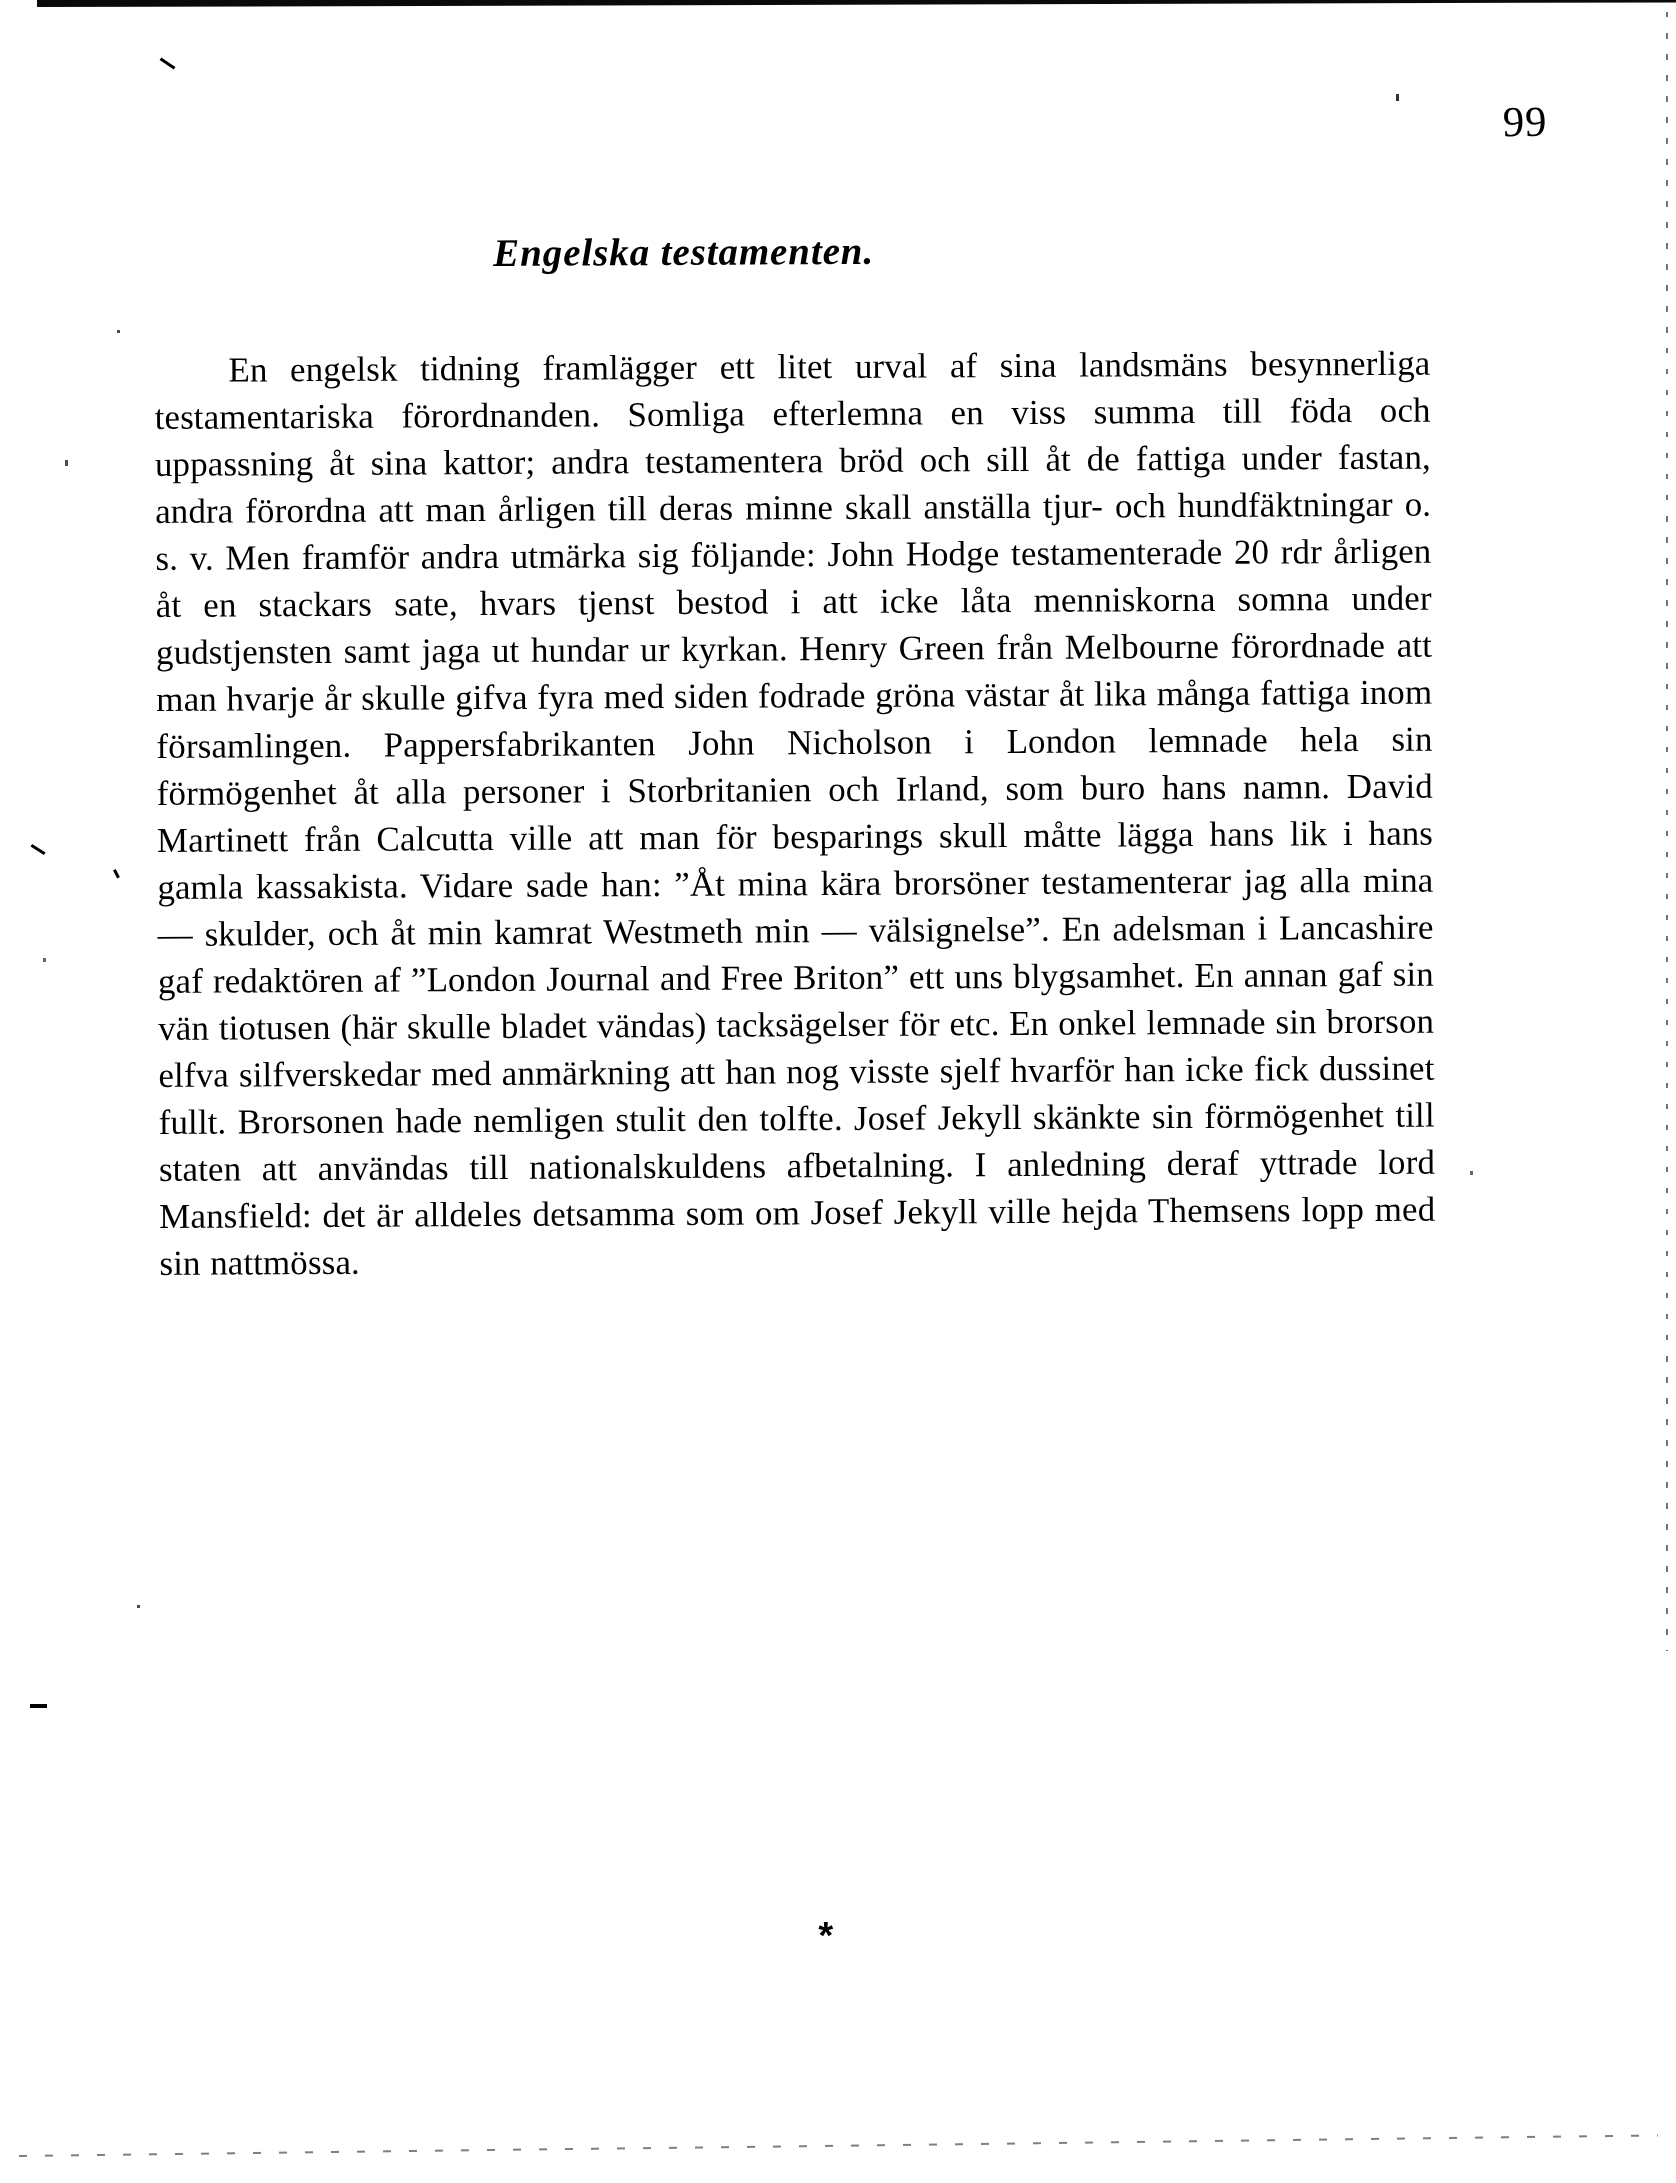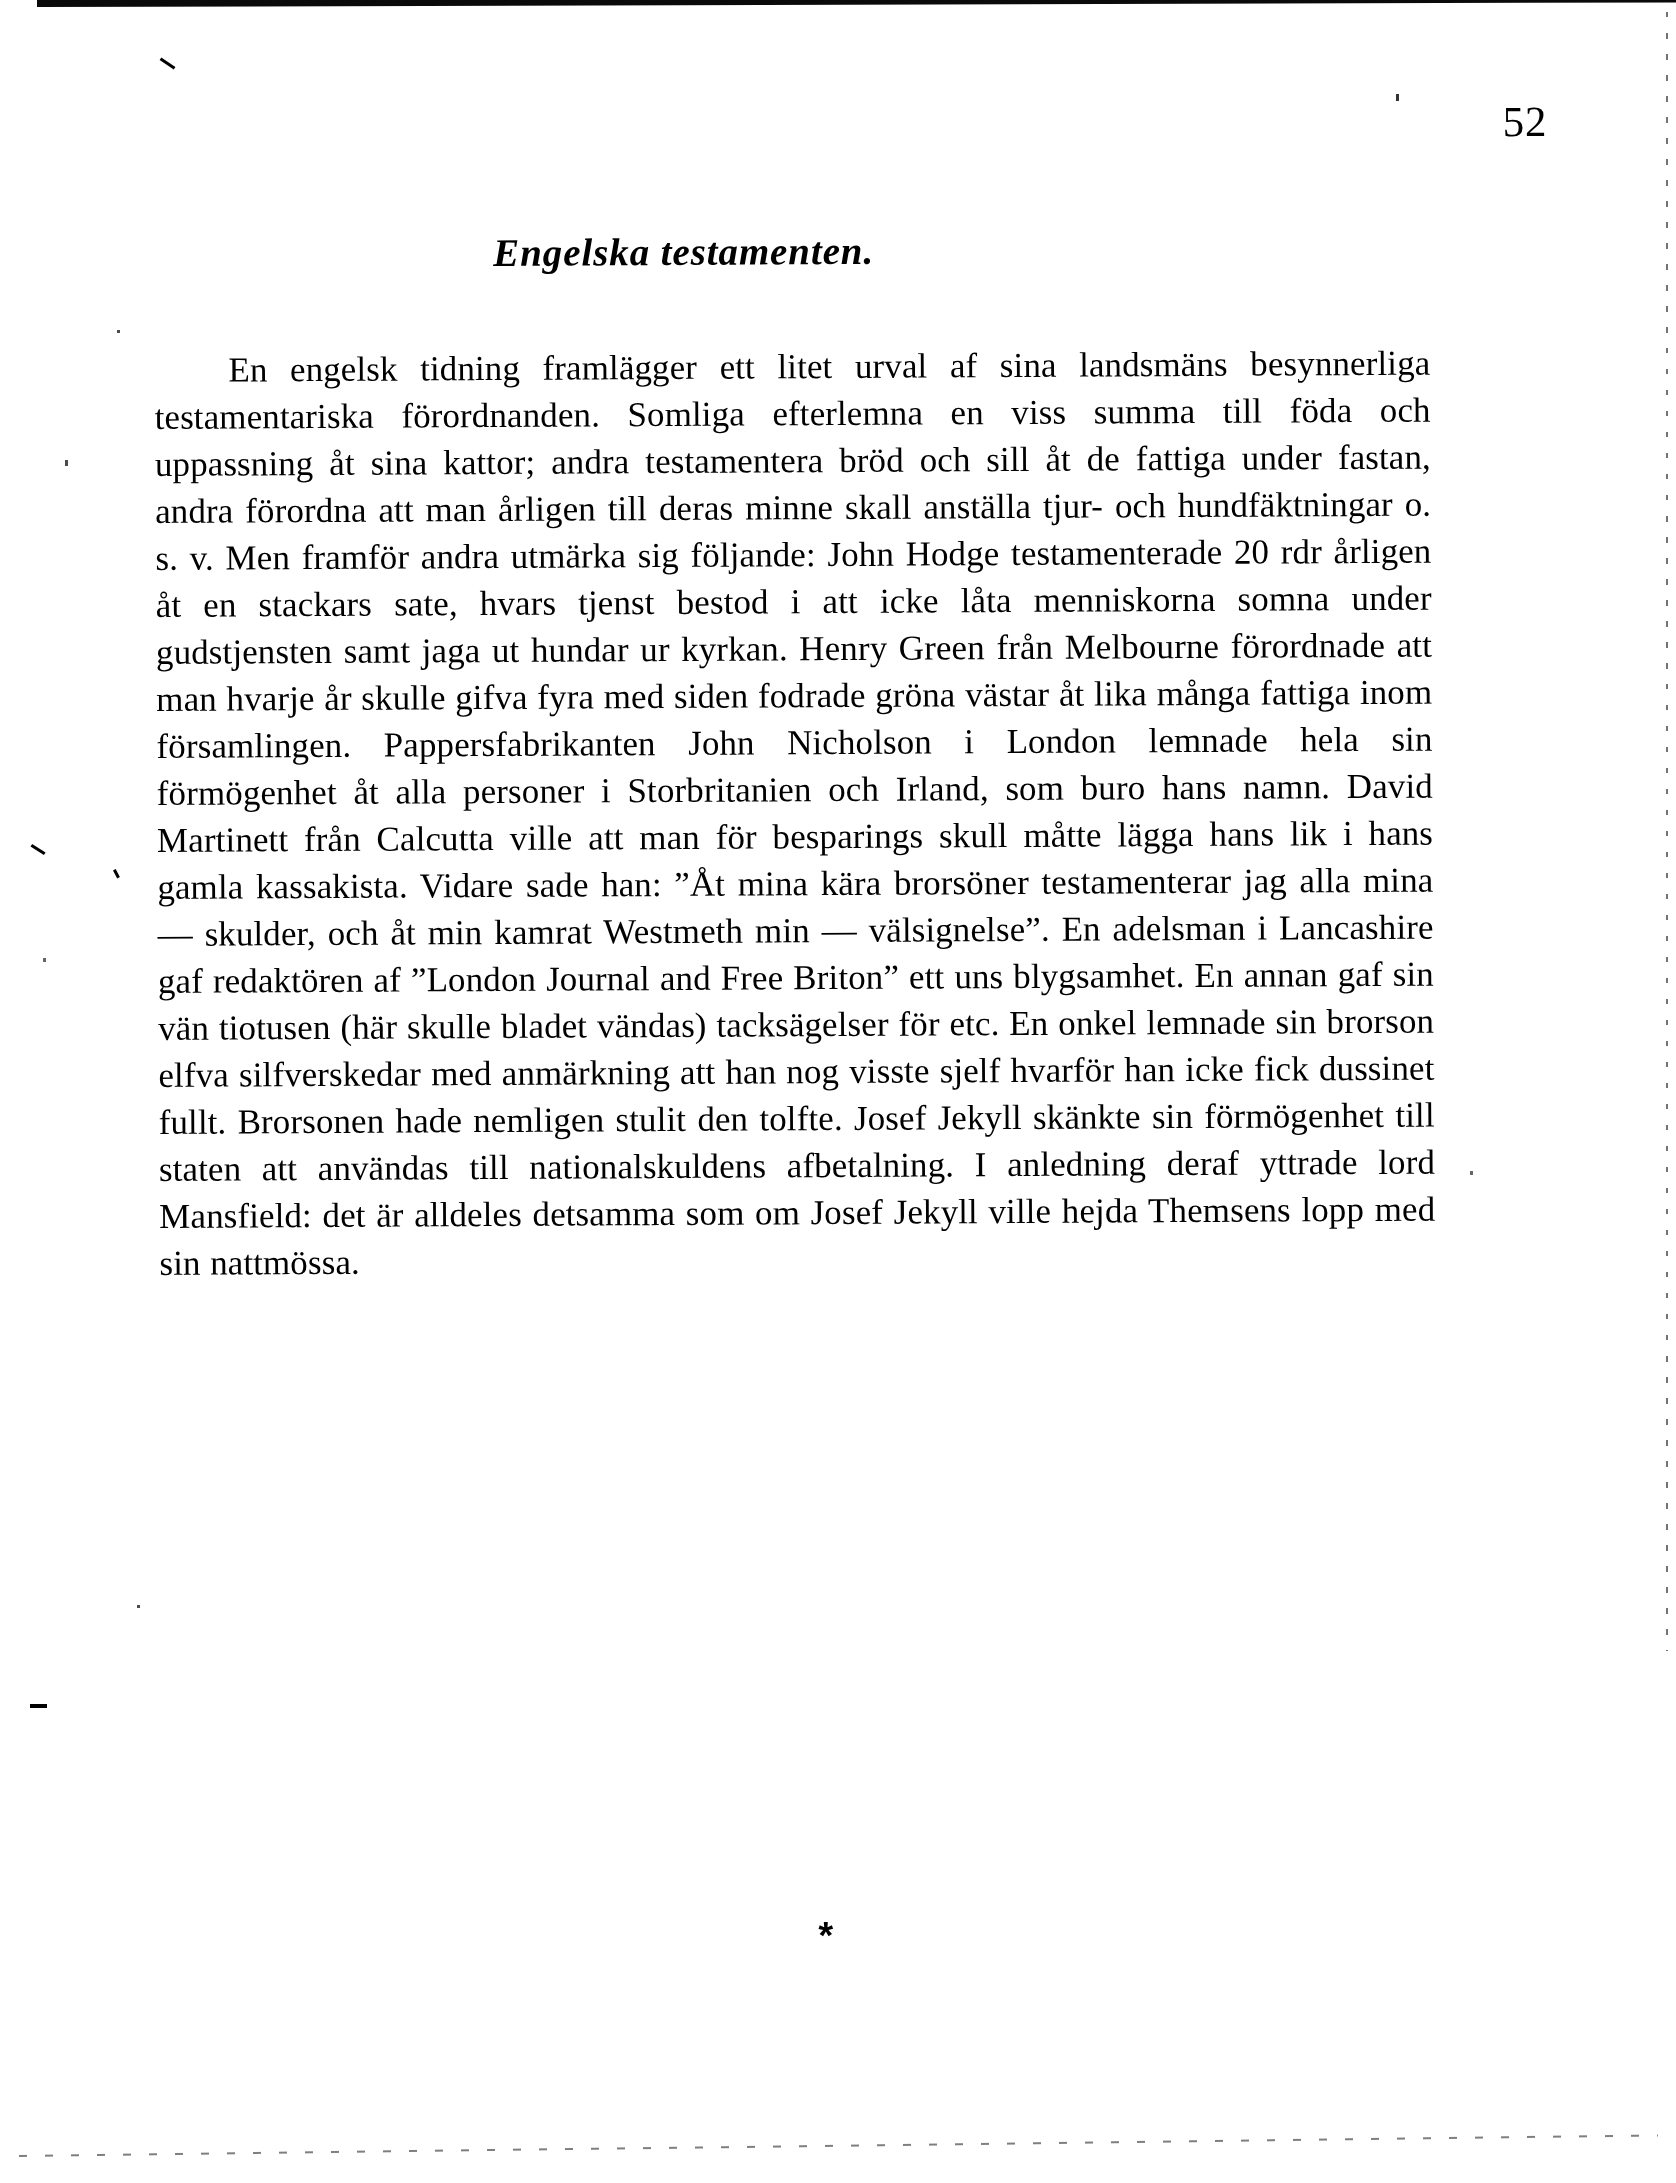--- a/index.html
+++ b/index.html
@@ -143,21 +143,21 @@
   <div class="speck tick-d"></div>
   <div class="speck dot-a"></div>
   <div class="speck dot-b"></div>
   <div class="speck dot-c"></div>
   <div class="speck dot-d"></div>
   <div class="speck dot-e"></div>
   <div class="speck dot-f"></div>
 
   <div class="text-block">
 
-    <div class="page-number">52</div>
+    <div class="page-number">99</div>
 
     <h1 class="article-title">Engelska testamenten.</h1>
 
     <p class="body-copy"><span class="indent"></span><span>En engelsk tidning framlägger ett litet urval af sina landsmäns besynnerliga testamentariska förordnanden. Somliga efterlemna en viss summa till föda och uppassning åt sina kattor; andra testamentera bröd och sill åt de fattiga under fastan, andra förordna att man årligen till deras minne skall anställa tjur- och hundfäktningar o. s. v. Men framför andra utmärka sig följande: John Hodge testamenterade 20 rdr årligen åt en stackars sate, hvars tjenst bestod i att icke låta menniskorna somna under gudstjensten samt jaga ut hundar ur kyrkan. Henry Green från Melbourne förordnade att man hvarje år skulle gifva fyra med siden fodrade gröna västar åt lika många fattiga inom församlingen. Pappersfabrikanten John Nicholson i London lemnade hela sin förmögenhet åt alla personer i Storbritanien och Irland, som buro hans namn. David Martinett från Calcutta ville att man för besparings skull måtte lägga hans lik i hans gamla kassakista. Vidare sade han: ”Åt mina kära brorsöner testamenterar jag alla mina — skulder, och åt min kamrat Westmeth min — välsignelse”. En adelsman i Lancashire gaf redaktören af ”London Journal and Free Briton” ett uns blygsamhet. En annan gaf sin vän tiotusen (här skulle bladet vändas) tacksägelser för etc. En onkel lemnade sin brorson elfva silfverskedar med anmärkning att han nog visste sjelf hvarför han icke fick dussinet fullt. Brorsonen hade nemligen stulit den tolfte. Josef Jekyll skänkte sin förmögenhet till staten att användas till nationalskuldens afbetalning. I anledning deraf yttrade lord Mansfield: det är alldeles detsamma som om Josef Jekyll ville hejda Themsens lopp med sin nattmössa.</span></p>
 
     <div class="ornament">*</div>
 
   </div>
 </div>
 

